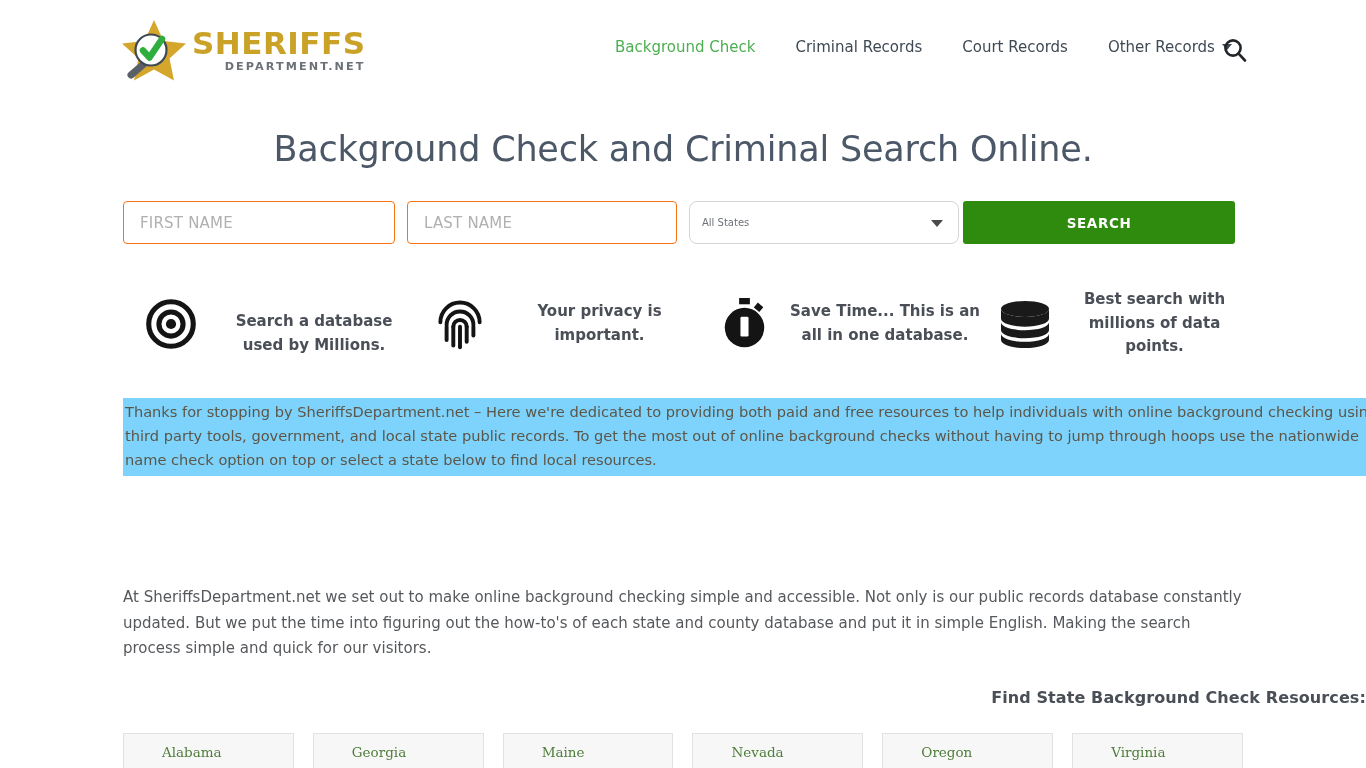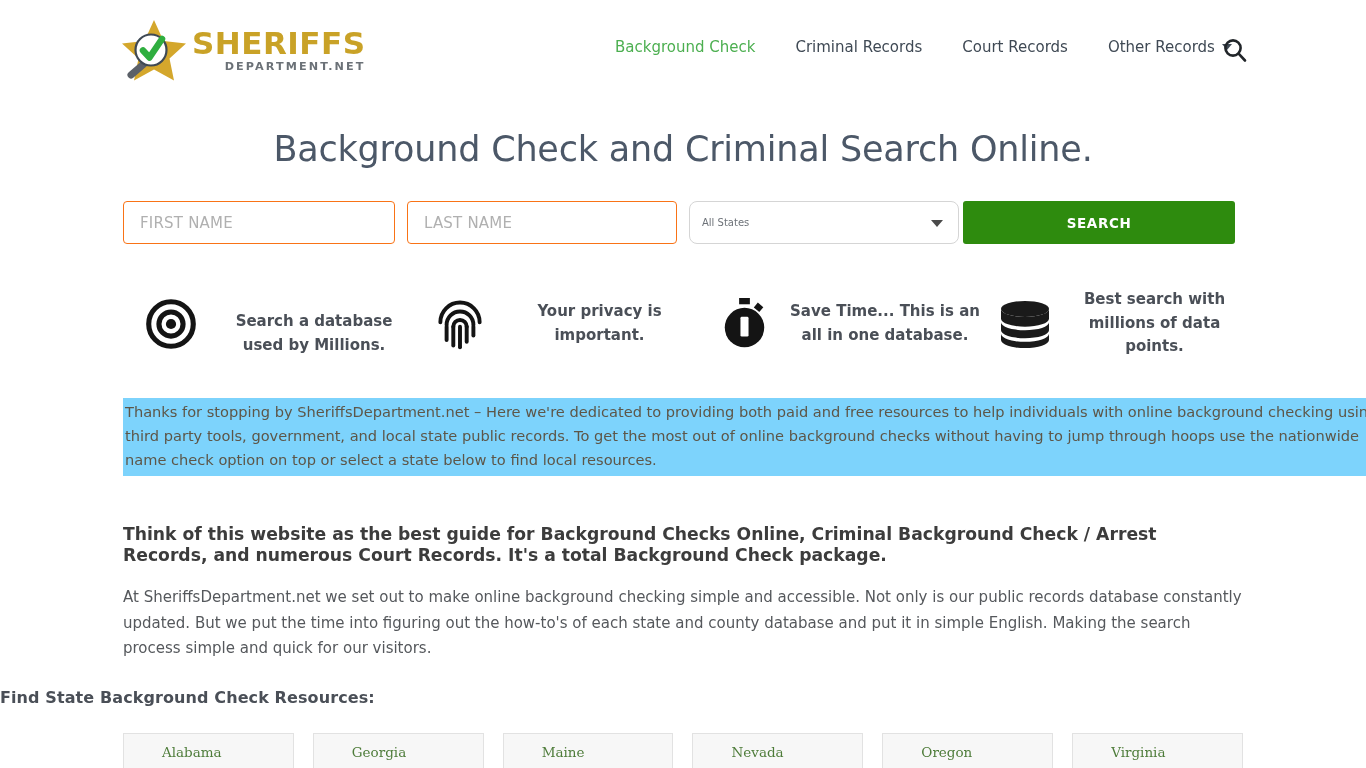--- a/index.html
+++ b/index.html
@@ -144,21 +144,21 @@
   }
   .para {
     position: absolute; top: 570px; left: 123px; width: 1120px;
     font-family: "DejaVu Sans", sans-serif;
     font-size: 15px; color: #55585c; line-height: 25.5px;
   }
 
   
   .states-heading {
     position: absolute; top: 675px; left: 0; width: 1366px;
-    text-align: left;
+    text-align: right;
     font-family: "DejaVu Sans", sans-serif;
     font-size: 16px; font-weight: 700; color: #4a4f57;
     letter-spacing: 0.1px;
   }
   .state-grid {
     position: absolute; top: 733px; left: 123px;
     width: 1120px; display: flex; gap: 19px;
   }
   .state-card {
     width: 171px; height: 38px;
@@ -268,21 +268,20 @@
           <path d="M3 25 L3 34 A27 9 0 0 0 57 34 L57 25 A27 9 0 0 1 3 25 Z" fill="#1a1a1a"></path>
           <path d="M3 38 L3 45 A27 9 0 0 0 57 45 L57 38 A27 9 0 0 1 3 38 Z" fill="#1a1a1a"></path>
         </svg>
       </span>
       <span class="f-text">Best search with millions of data points.</span>
     </div>
   </div>
 
   <div class="notice">Thanks for stopping by SheriffsDepartment.net – Here we're dedicated to providing both paid and free resources to help individuals with online background checking using third party tools, government, and local state public records. To get the most out of online background checks without having to jump through hoops use the nationwide name check option on top or select a state below to find local resources.</div>
 
-  <p class="lead">Think of this website as the best guide for Background Checks Online, Criminal Background Check / Arrest Records, and numerous Court Records. It's a total Background Check package.</p>
   <p class="para">At SheriffsDepartment.net we set out to make online background checking simple and accessible. Not only is our public records database constantly updated. But we put the time into figuring out the how-to's of each state and county database and put it in simple English. Making the search process simple and quick for our visitors.</p>
 
   <h2 class="states-heading">Find State Background Check Resources:</h2>
 
   <div class="state-grid">
     <div class="state-card">
         <a>Alabama</a>
       </div>
     <div class="state-card">
         <a>Georgia</a>

